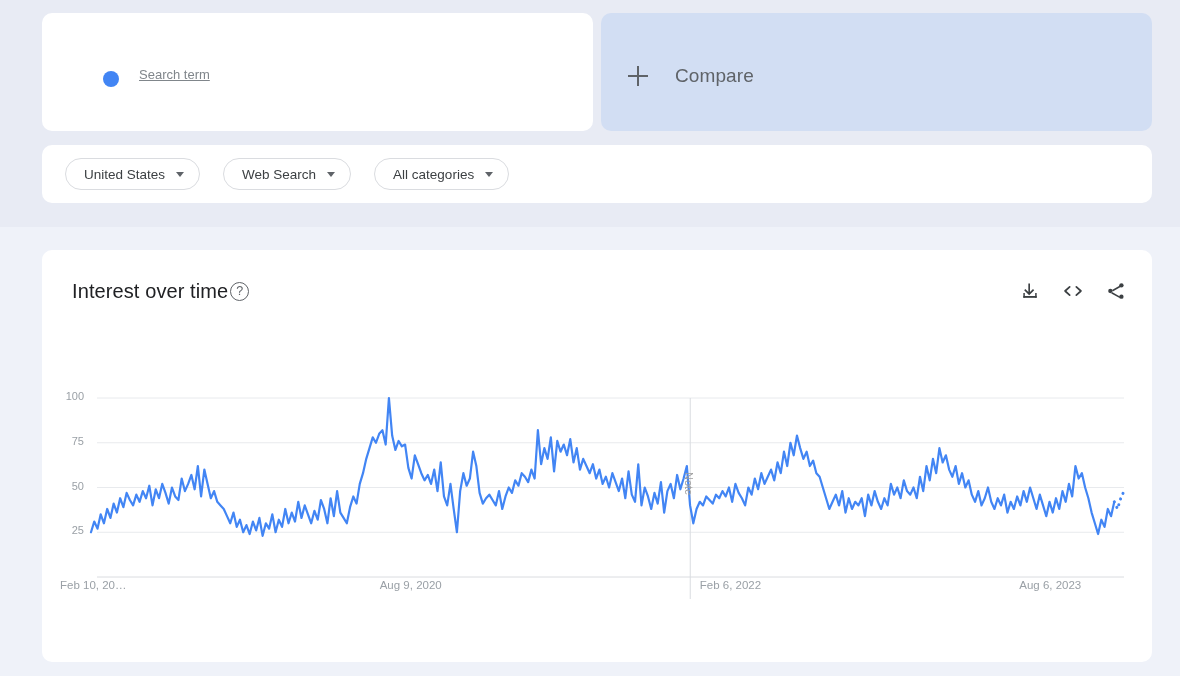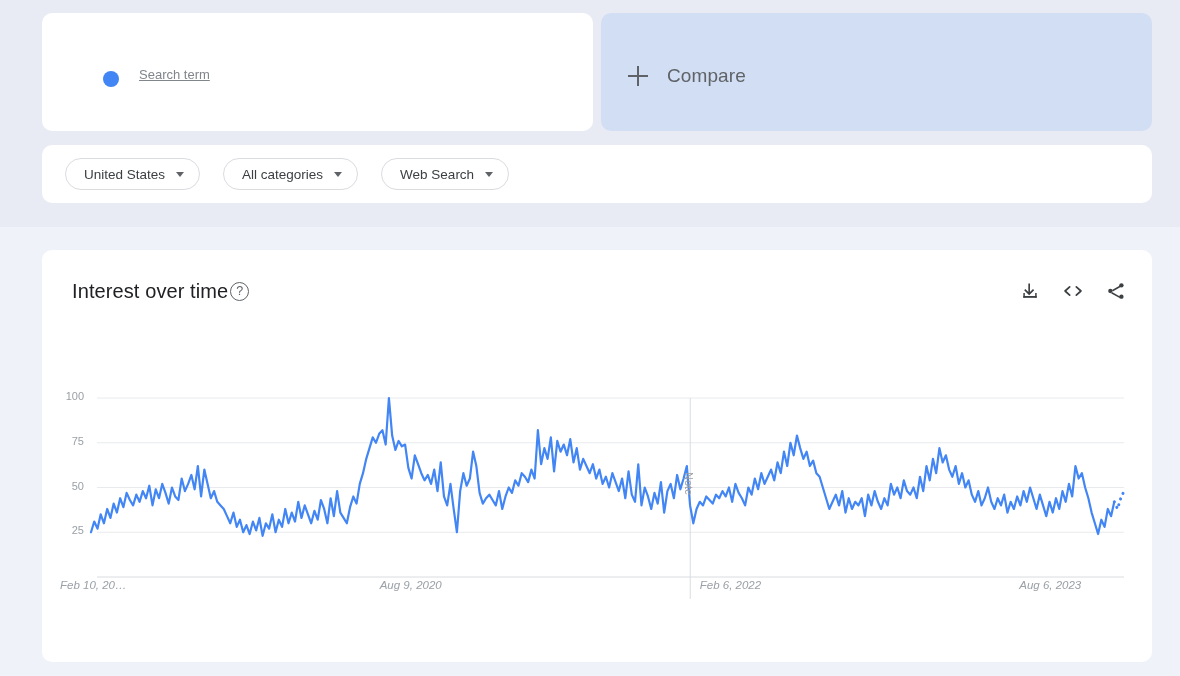--- a/index.html
+++ b/index.html
@@ -59,21 +59,21 @@
     display: flex; align-items: center; gap: 19px;
   }
   .plus-icon {
     position: relative; width: 20px; height: 20px;
   }
   .plus-icon::before, .plus-icon::after {
     content: ""; position: absolute; background: #5f6368;
   }
   .plus-icon::before { left: 0; top: 9px; width: 20px; height: 1.8px; }
   .plus-icon::after { top: 0; left: 9px; height: 20px; width: 1.8px; }
-  .compare-label { font-size: 19px; color: #5f6368; letter-spacing: .1px; }
+  .compare-label { font-size: 19px; color: #5f6368; letter-spacing: .1px; margin-left: 8px; }
 
   
   .filter-bar {
     position: absolute; left: 42px; top: 145px;
     width: 1110px; height: 58px;
     background: #ffffff; border-radius: 10px;
   }
   .chips { position: absolute; left: 23px; top: 13px; display: flex; gap: 23px; }
   .chip {
     height: 32px; border: 1px solid #dadce0; border-radius: 16px;
@@ -109,21 +109,21 @@
   }
   .act { cursor: pointer; display: block; }
 
   
   .plot { position: absolute; left: 0; top: 0; width: 1110px; height: 412px; }
   .ylabel {
     position: absolute; text-align: right; width: 34px;
     font-size: 11px; color: #9aa0a6;
   }
   .xlabel {
-    position: absolute; font-size: 11.5px; color: #9aa0a6; white-space: nowrap; font-style: italic;
+    position: absolute; font-size: 11.5px; color: #9aa0a6; white-space: nowrap;
   }
   .note-label {
     position: absolute; font-size: 11px; color: #9e9e9e;
     transform: rotate(90deg); transform-origin: left top; white-space: nowrap;
   }
 </style>
 </head>
 <body>
 
 <div id="top-band"></div>
@@ -151,25 +151,25 @@
   </div>
 </div>
 
 <div class="filter-bar">
   <div class="chips">
     <div class="chip">
       <span>United States</span>
       <span class="caret"></span>
     </div>
     <div class="chip">
+      <span>Web Search</span>
+      <span class="caret"></span>
+    </div>
+    <div class="chip">
       <span>All categories</span>
-      <span class="caret"></span>
-    </div>
-    <div class="chip">
-      <span>Web Search</span>
       <span class="caret"></span>
     </div>
   </div>
 </div>
 
 <div class="chart-card">
 
   <div class="chart-head">
     <span class="chart-title">Interest over time</span>
     <span class="help-icon">?</span>

